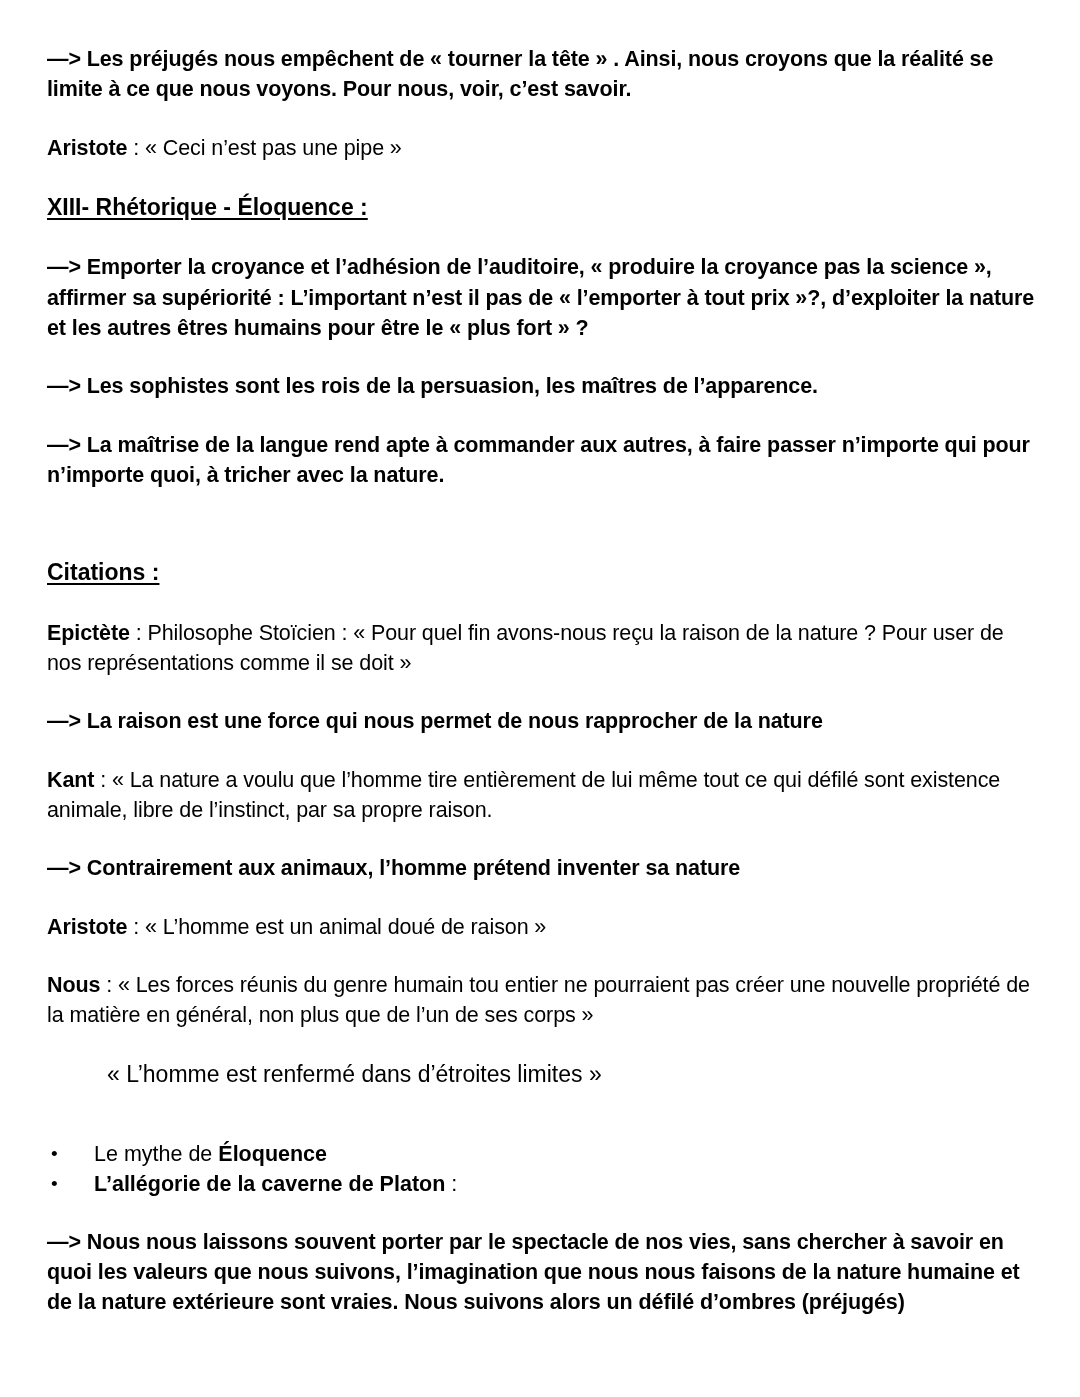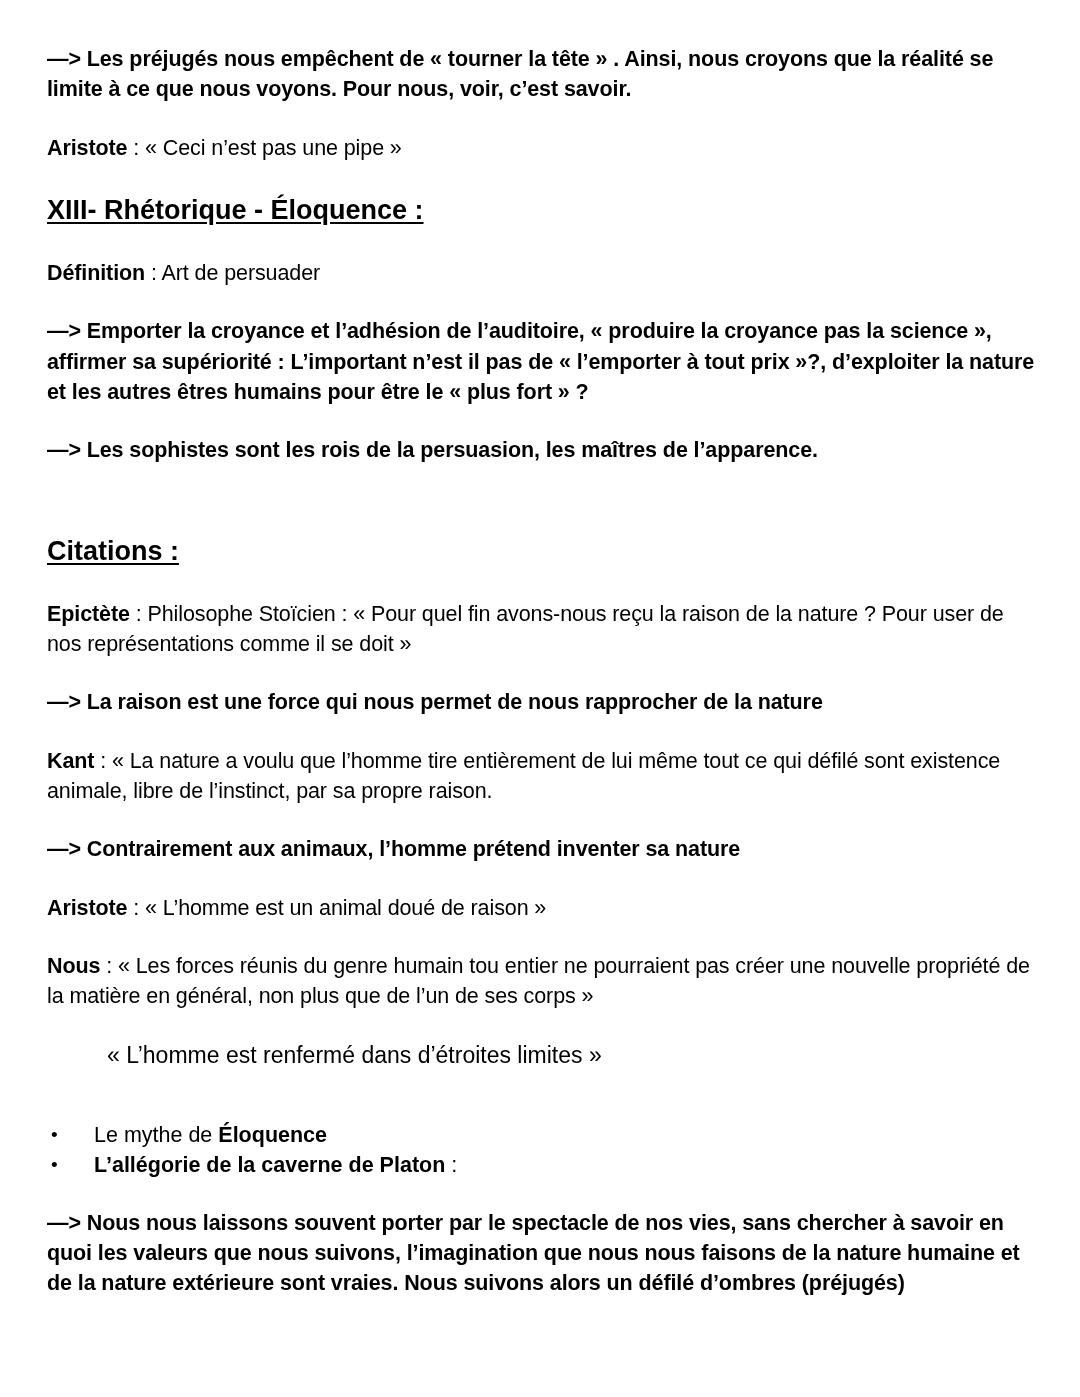--- a/index.html
+++ b/index.html
@@ -31,21 +31,21 @@
     line-height: 1.41;
     margin: 0 0 28px 0;
     text-align: left;
     letter-spacing: -0.1px;
   }
   .para.bold {
     font-weight: bold;
     margin-top: 20px;
   }
   .heading {
-    font-size: 27px;
+    font-size: 23px;
     line-height: 1.41;
     font-weight: bold;
     text-decoration: underline;
     text-underline-offset: 3px;
     margin: 0 0 29px 0;
     display: block;
   }
   .heading-inline {
     display: inline;
   }
@@ -83,26 +83,26 @@
 
 <div class="page">
   <div class="doc-body">
 
     <p class="para bold">—&gt; Les préjugés nous empêchent de « tourner la tête » . Ainsi, nous croyons que la réalité se limite à ce que nous voyons. Pour nous, voir, c’est savoir.</p>
 
     <p class="para"><b>Aristote</b><span> : « Ceci n’est pas une pipe »</span></p>
 
     <h2 class="heading"><span class="heading-inline">XIII- Rhétorique - Éloquence :</span></h2>
 
-    <p class="para"><b>Définition</b><span> : Art de persuader</span></p>
 
     <p class="para bold">—&gt; Emporter la croyance et l’adhésion de l’auditoire, « produire la croyance pas la science », affirmer sa supériorité : L’important n’est il pas de « l’emporter à tout prix »?, d’exploiter la nature et les autres êtres humains pour être le « plus fort » ?</p>
 
     <p class="para bold">—&gt; Les sophistes sont les rois de la persuasion, les maîtres de l’apparence.</p>
 
+    <p class="para bold">—&gt; La maîtrise de la langue rend apte à commander aux autres, à faire passer n’importe qui pour n’importe quoi, à tricher avec la nature.</p>
 
     <div class="spacer-md"></div>
 
     <h2 class="heading"><span class="heading-inline">Citations :</span></h2>
 
     <p class="para"><b>Epictète</b><span> : Philosophe Stoïcien : « Pour quel fin avons-nous reçu la raison de la nature ? Pour user de nos représentations comme il se doit »</span></p>
 
     <p class="para bold">—&gt; La raison est une force qui nous permet de nous rapprocher de la nature</p>
 
     <p class="para"><b>Kant</b><span> : « La nature a voulu que l’homme tire entièrement de lui même tout ce qui défilé sont existence animale, libre de l’instinct, par sa propre raison.</span></p>

